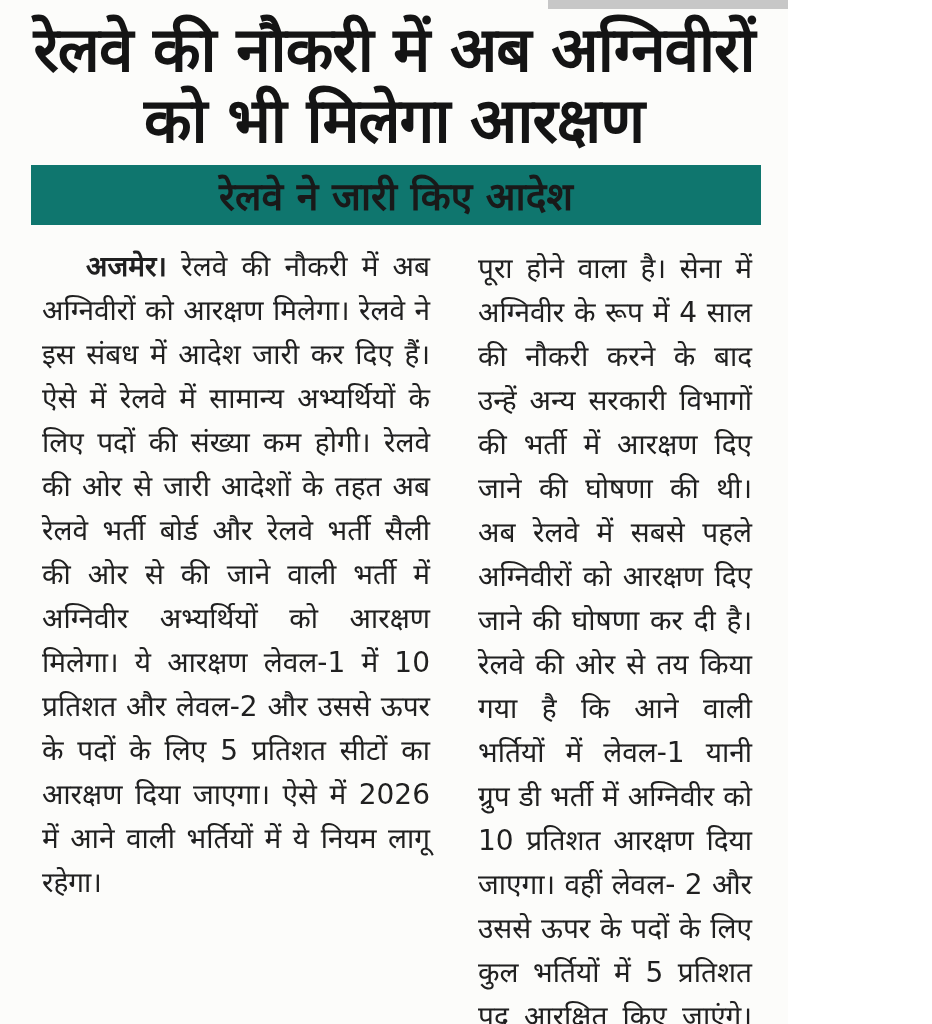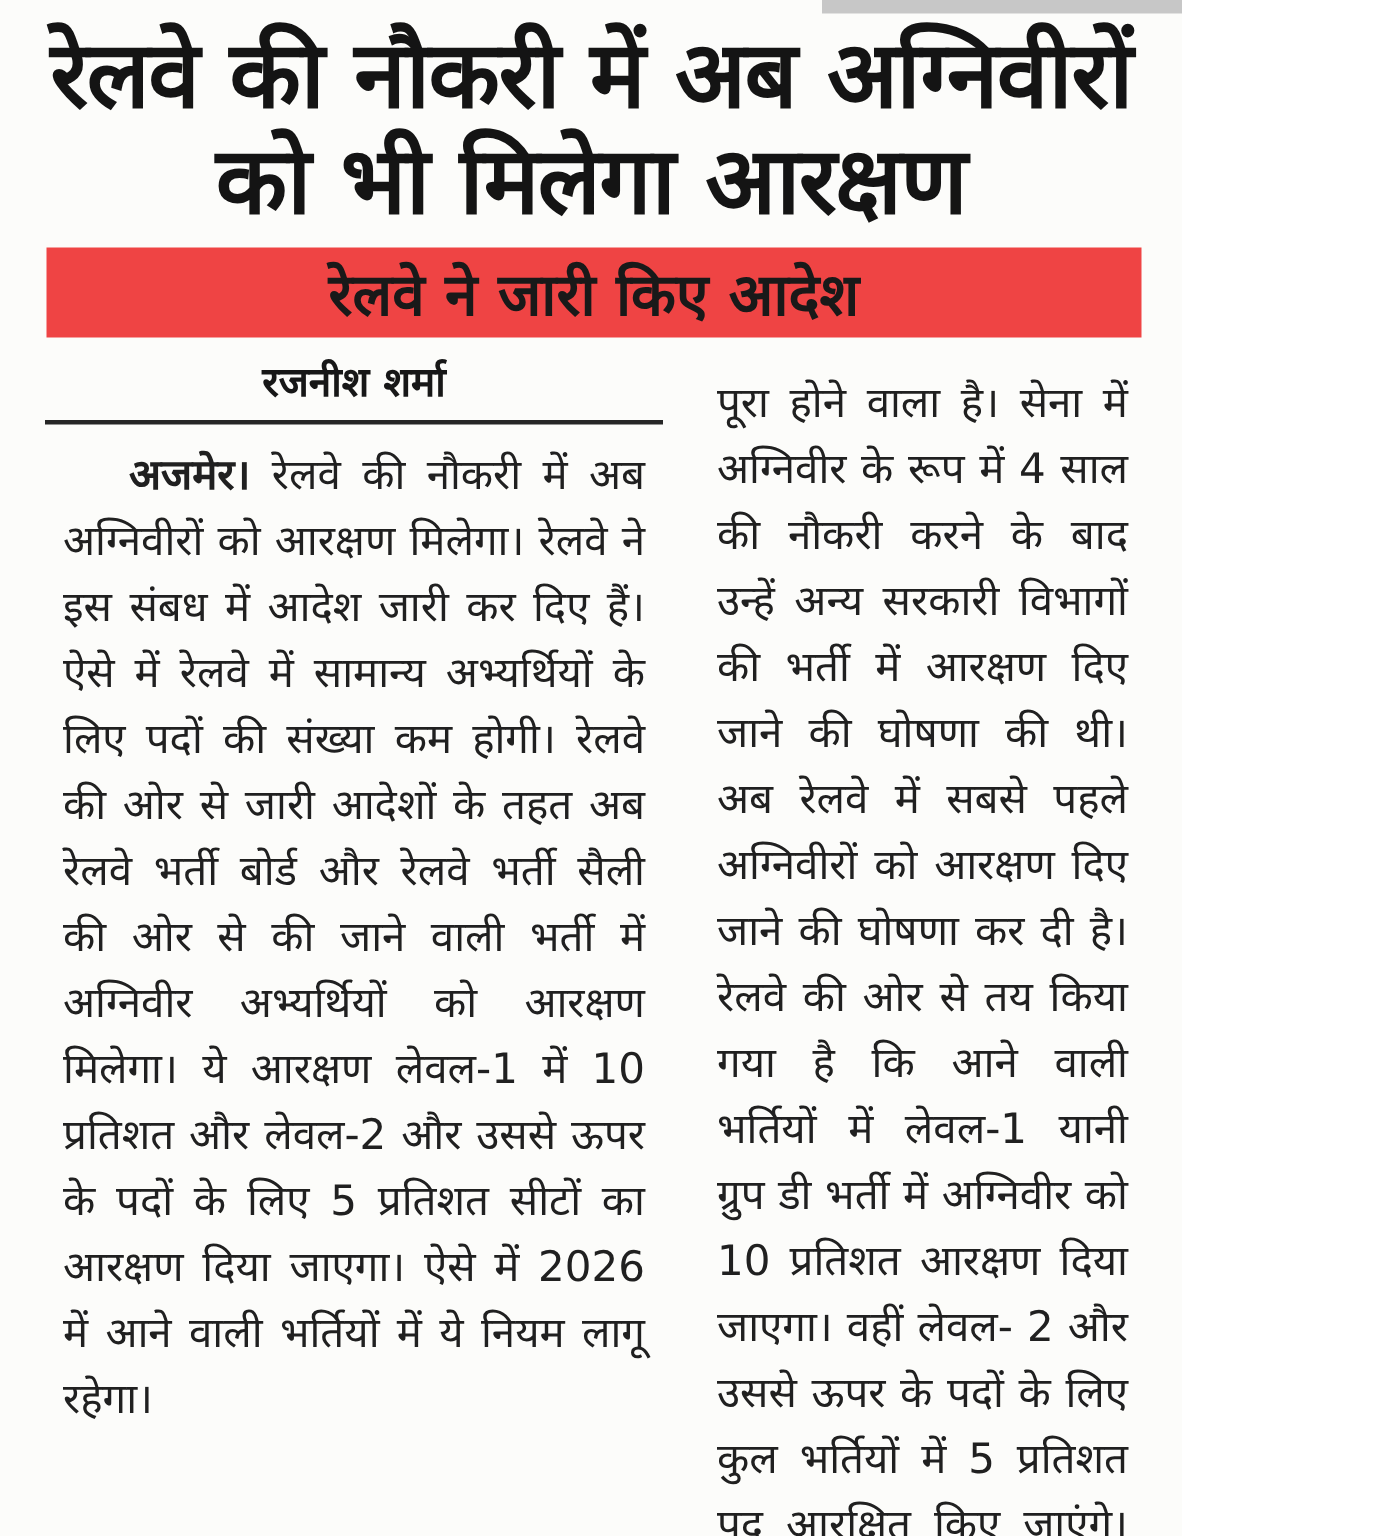--- a/index.html
+++ b/index.html
@@ -26,21 +26,21 @@
     font-size: 62px;
     font-weight: 700;
     line-height: 1.15;
     text-align: center;
     letter-spacing: -1px;
     color: #141414;
   }
   .subhead-band {
     margin: 4px 27px 0 31px;
     height: 60px;
-    background: #ef4444;
+    background: #0f766e;
     display: flex;
     align-items: center;
     justify-content: center;
   }
   .subhead-text {
     font-size: 39px;
     font-weight: 700;
     color: #191919;
   }
   .columns {
@@ -81,23 +81,20 @@
 
   <h1 class="headline">रेलवे की नौकरी में अब अग्निवीरों को भी मिलेगा आरक्षण</h1>
 
   <div class="subhead-band">
     <span class="subhead-text">रेलवे ने जारी किए आदेश</span>
   </div>
 
   <div class="columns">
 
     <div class="col-left">
-      <div class="byline-block">
-        <span class="byline">रजनीश शर्मा</span>
-      </div>
       <p class="body-para indent-first"><span class="dateline">अजमेर।</span><span> रेलवे की नौकरी में अब अग्निवीरों को आरक्षण मिलेगा। रेलवे ने इस संबध में आदेश जारी कर दिए हैं। ऐसे में रेलवे में सामान्य अभ्यर्थियों के लिए पदों की संख्या कम होगी। रेलवे की ओर से जारी आदेशों के तहत अब रेलवे भर्ती बोर्ड और रेलवे भर्ती सैली की ओर से की जाने वाली भर्ती में अग्निवीर अभ्यर्थियों को आरक्षण मिलेगा। ये आरक्षण लेवल-1 में 10 प्रतिशत और लेवल-2 और उससे ऊपर के पदों के लिए 5 प्रतिशत सीटों का आरक्षण दिया जाएगा। ऐसे में 2026 में आने वाली भर्तियों में ये नियम लागू रहेगा।</span></p>
     </div>
 
     <div class="col-right">
       <p class="body-para">पूरा होने वाला है। सेना में अग्निवीर के रूप में 4 साल की नौकरी करने के बाद उन्हें अन्य सरकारी विभागों की भर्ती में आरक्षण दिए जाने की घोषणा की थी। अब रेलवे में सबसे पहले अग्निवीरों को आरक्षण दिए जाने की घोषणा कर दी है। रेलवे की ओर से तय किया गया है कि आने वाली भर्तियों में लेवल-1 यानी ग्रुप डी भर्ती में अग्निवीर को 10 प्रतिशत आरक्षण दिया जाएगा। वहीं लेवल- 2 और उससे ऊपर के पदों के लिए कुल भर्तियों में 5 प्रतिशत पद आरक्षित किए जाएंगे। वहीं भूतपूर्व सैनिकों के लिए आरक्षण अलग से जारी रहेगा। ऐसे में सामान्य अभ्यर्थियों के लिए रेलवे में रिक्त पद कम होंगे।</p>
     </div>
 
   </div>
 
 </div>

